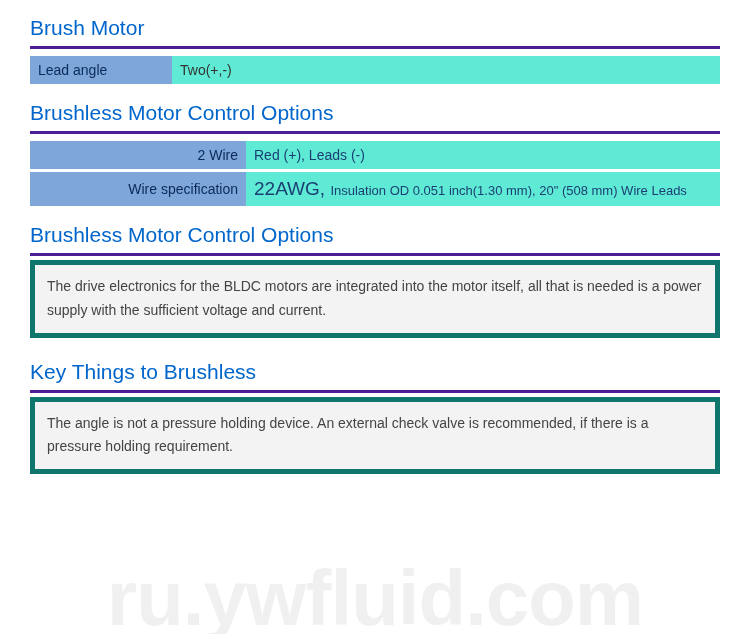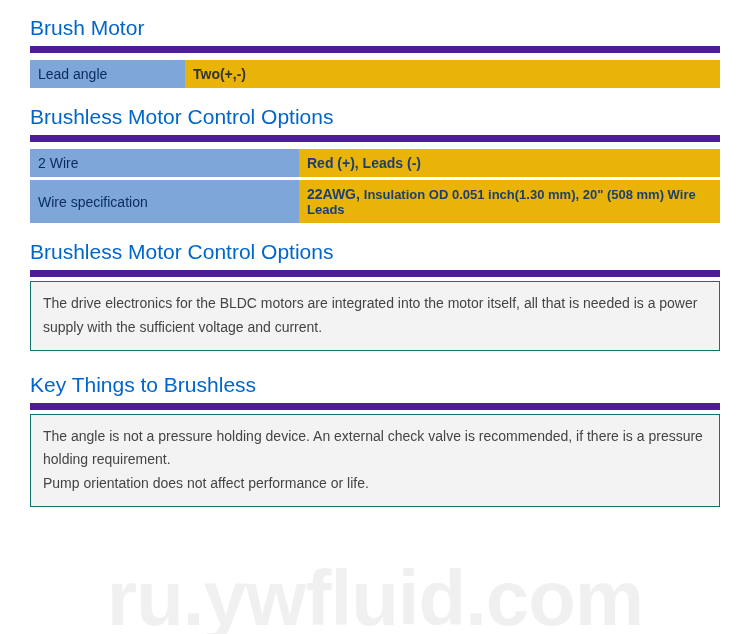--- a/index.html
+++ b/index.html
@@ -12,51 +12,50 @@
     overflow: hidden;
   }
   .content {
     padding: 8px 30px 0 30px;
   }
   .heading {
     color: #0066cc;
     font-size: 21px;
     font-weight: 400;
     padding: 8px 0 6px 0;
-    border-bottom: 7px solid #4c1d95;
+    border-bottom: 3px solid #4c1d95;
     margin-bottom: 4px;
   }
   table {
     width: 100%;
     border-collapse: separate;
     border-spacing: 0 3px;
     font-size: 14px;
     margin-bottom: 6px;
   }
   td {
     padding: 6px 8px;
     vertical-align: middle;
   }
   td.label-cell {
     background: #7ea6d9;
     color: #0a2a5c;
-    width: 155px;
+    width: 142px;
   }
-  td.label-cell.wide { width: 269px; }
+  td.label-cell.wide { width: 216px; text-align: right; }
   td.value-cell {
-    background: #eab308;
+    background: #5eead4;
     color: #333;
-    font-weight: bold;
   }
   td.value-cell.mid { color: #1b3f73; }
   .wire-spec { font-size: 13px; }
-  .wire-spec .lead { font-size: 14px; }
+  .wire-spec .lead { font-size: 19px; }
   .box {
     background: #f3f3f3;
-    border: 1px solid #0f766e;
+    border: 5px solid #0f766e;
     padding: 10px 12px;
     color: #444;
     font-size: 14px;
     line-height: 1.7;
     margin-top: 4px;
   }
   .watermark {
     position: absolute;
     bottom: -10px;
     left: 50%;
@@ -100,18 +99,17 @@
     </tr>
   </tbody>
     </table>
 
   <div class="heading">Brushless Motor Control Options</div>
   <div class="box">The drive electronics for the BLDC motors are integrated into the motor itself, all that is needed is a power supply with the sufficient voltage and current.</div>
 
   <div class="heading" style="margin-top:14px;">Key Things to Brushless</div>
   <div class="box">
     <div>The angle is not a pressure holding device. An external check valve is recommended, if there is a pressure holding requirement.</div>
-    <div>Pump orientation does not affect performance or life.</div>
   </div>
 
 </div>
 
 <div class="watermark">ru.ywfluid.com</div>
 
 </body></html>

